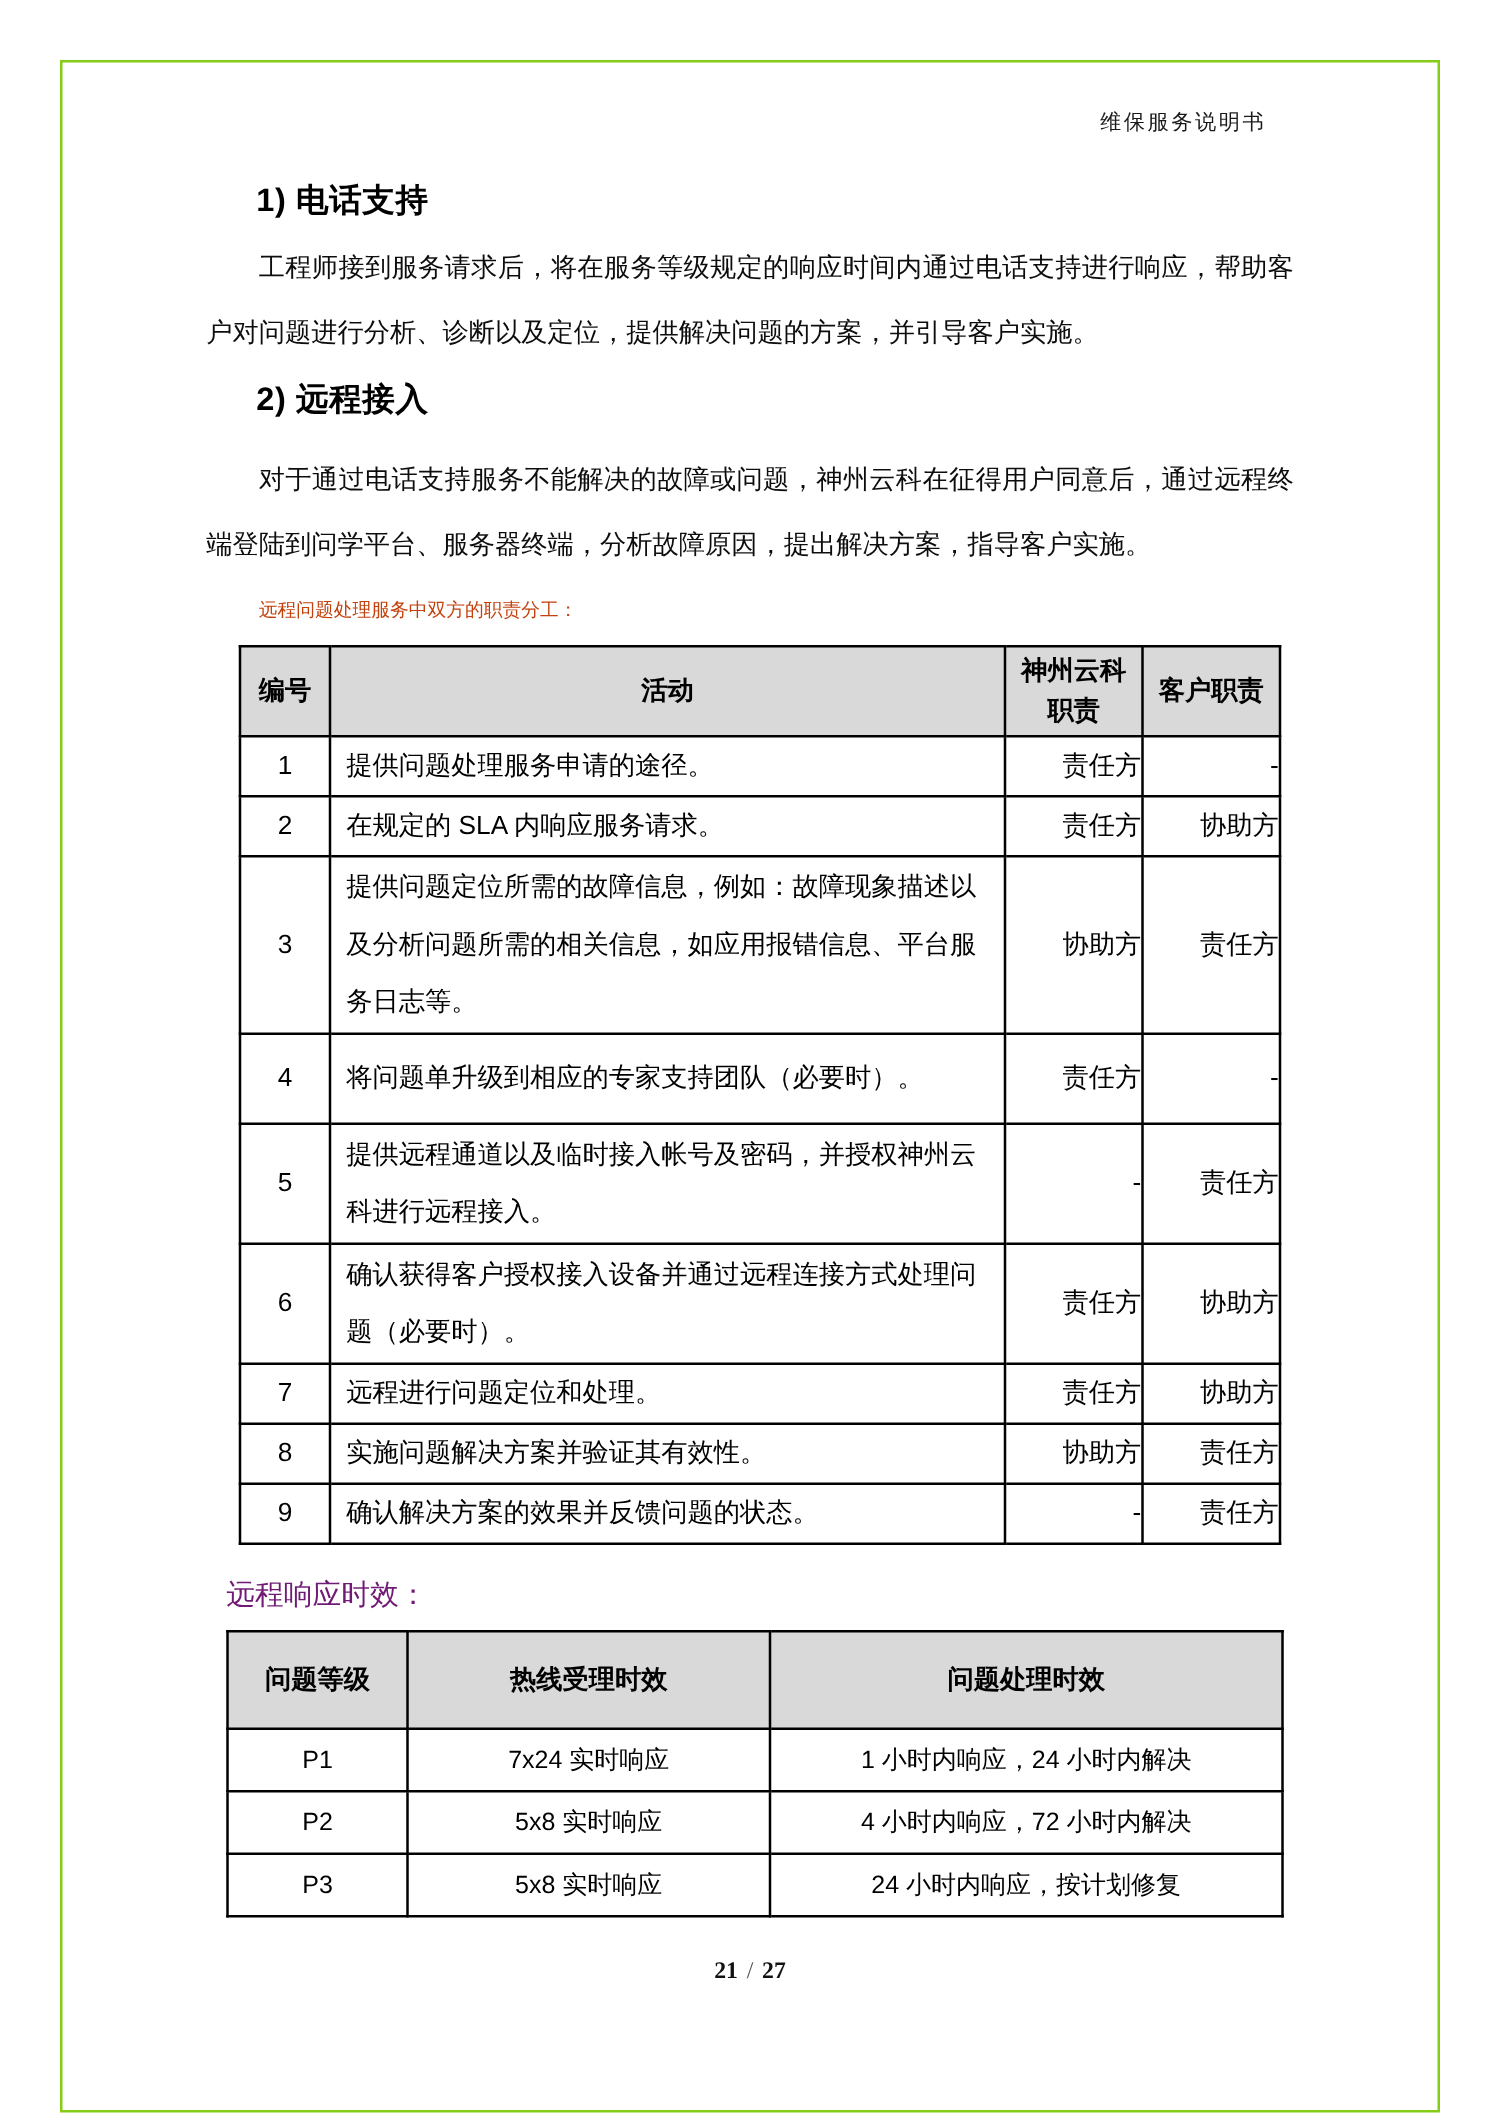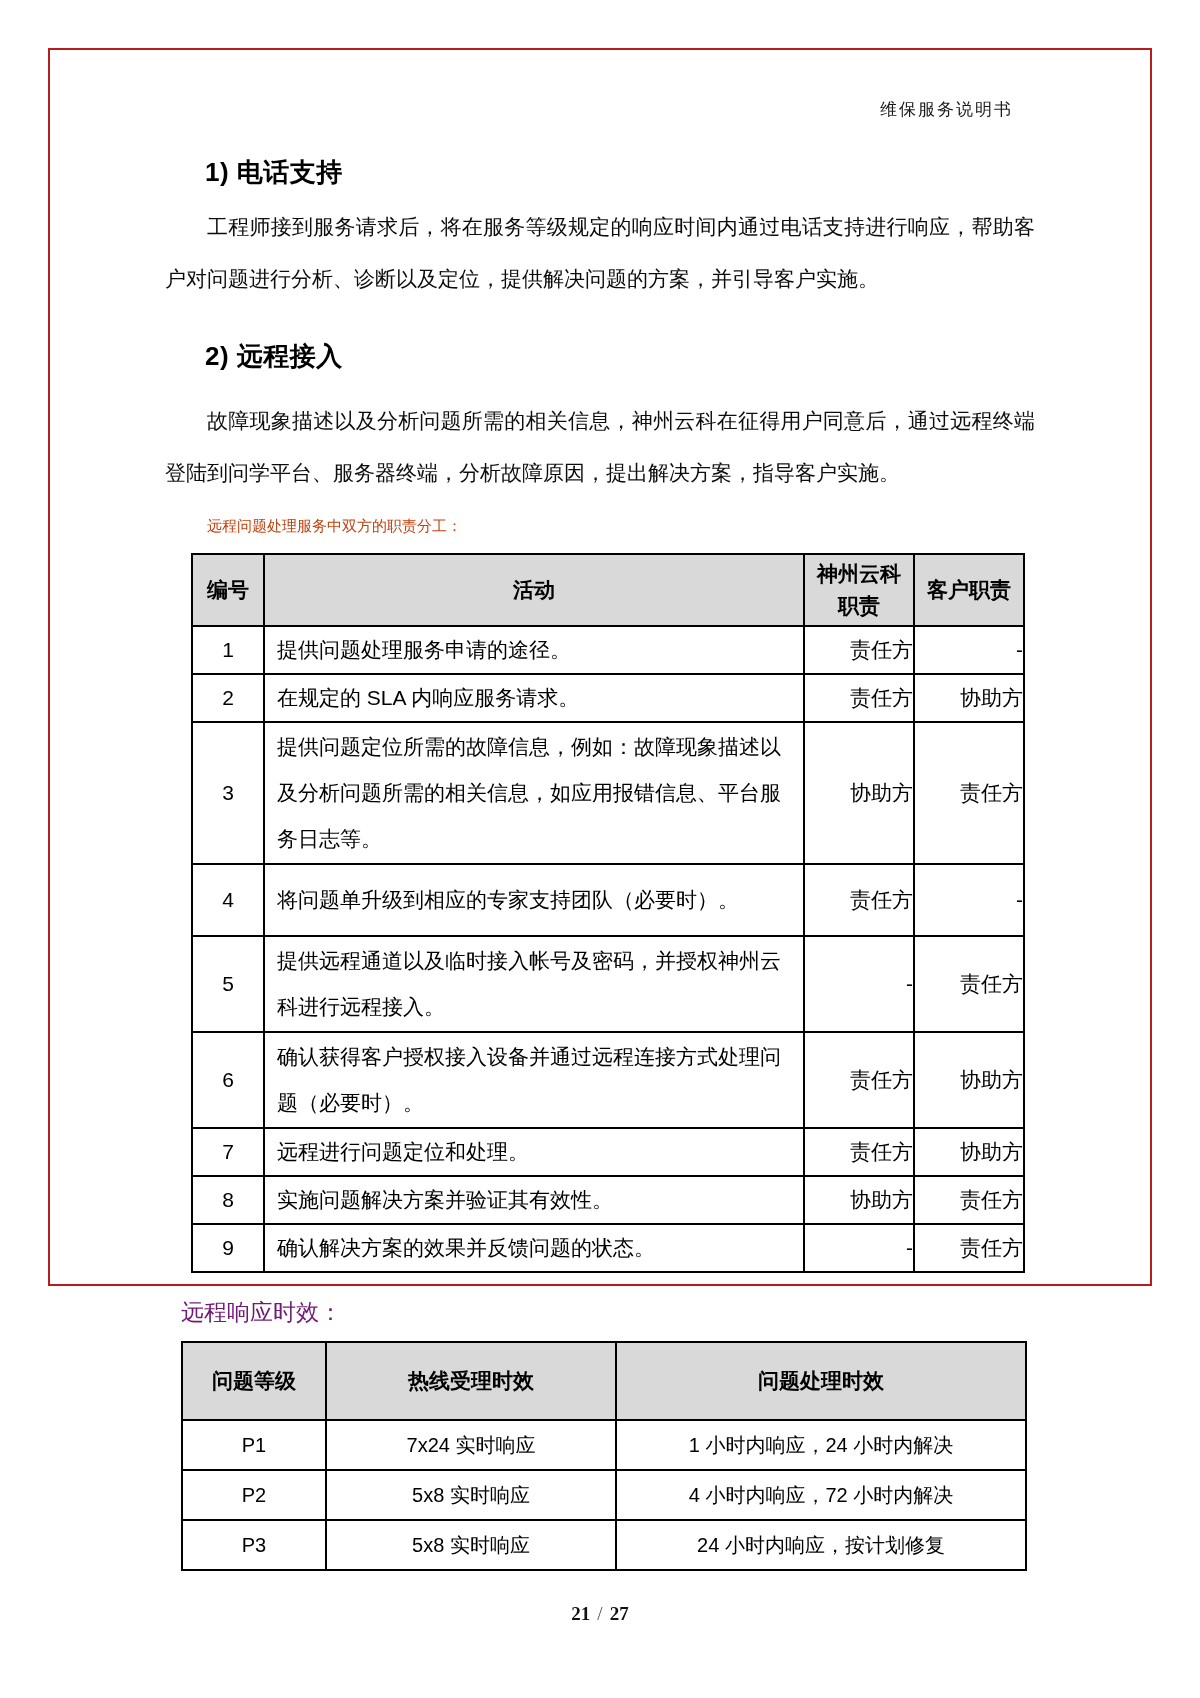--- a/index.html
+++ b/index.html
@@ -14,43 +14,43 @@
     width: 1200px;
     height: 1698px;
     background: #ffffff;
     overflow: hidden;
   }
   .page-border {
     position: absolute;
     left: 48px;
     top: 48px;
     width: 1104px;
-    height: 1238px;
-    border: 2px solid #b91c1c;
+    height: 1642px;
+    border: 2px solid #84cc16;
     box-sizing: border-box;
-    padding: 12px 115px;
+    padding: 0 115px;
   }
   .doc-header {
     margin-top: 36px;
     text-align: right;
     padding-right: 22px;
     font-family: "Liberation Serif", "DejaVu Serif", serif;
     font-size: 17px;
     letter-spacing: 2px;
     color: #1a1a1a;
   }
   .heading {
     font-size: 26px;
     font-weight: bold;
     margin-left: 40px;
     line-height: 26px;
     letter-spacing: 0.5px;
   }
   .h1 { margin-top: 38px; }
-  .h2 { margin-top: 38px; }
+  .h2 { margin-top: 13px; }
   p.body-para {
     margin: 0;
     margin-top: 16px;
     font-size: 21px;
     line-height: 52px;
     text-align: justify;
     text-indent: 42px;
     color: #0d0d0d;
   }
   p.p2 { margin-top: 26px; }
@@ -138,21 +138,21 @@
   <div class="page-border">
 
     <div class="doc-header">维保服务说明书</div>
 
     <div class="heading h1">1) 电话支持</div>
 
     <p class="body-para p1">工程师接到服务请求后，将在服务等级规定的响应时间内通过电话支持进行响应，帮助客户对问题进行分析、诊断以及定位，提供解决问题的方案，并引导客户实施。</p>
 
     <div class="heading h2">2) 远程接入</div>
 
-    <p class="body-para p2">故障现象描述以及分析问题所需的相关信息，神州云科在征得用户同意后，通过远程终端登陆到问学平台、服务器终端，分析故障原因，提出解决方案，指导客户实施。</p>
+    <p class="body-para p2">对于通过电话支持服务不能解决的故障或问题，神州云科在征得用户同意后，通过远程终端登陆到问学平台、服务器终端，分析故障原因，提出解决方案，指导客户实施。</p>
 
     <div class="table1-intro">远程问题处理服务中双方的职责分工：</div>
 
     <table id="table1">
       <colgroup>
         <col style="width:72px">
         <col style="width:540px">
         <col style="width:110px">
         <col style="width:110px">
       </colgroup>

